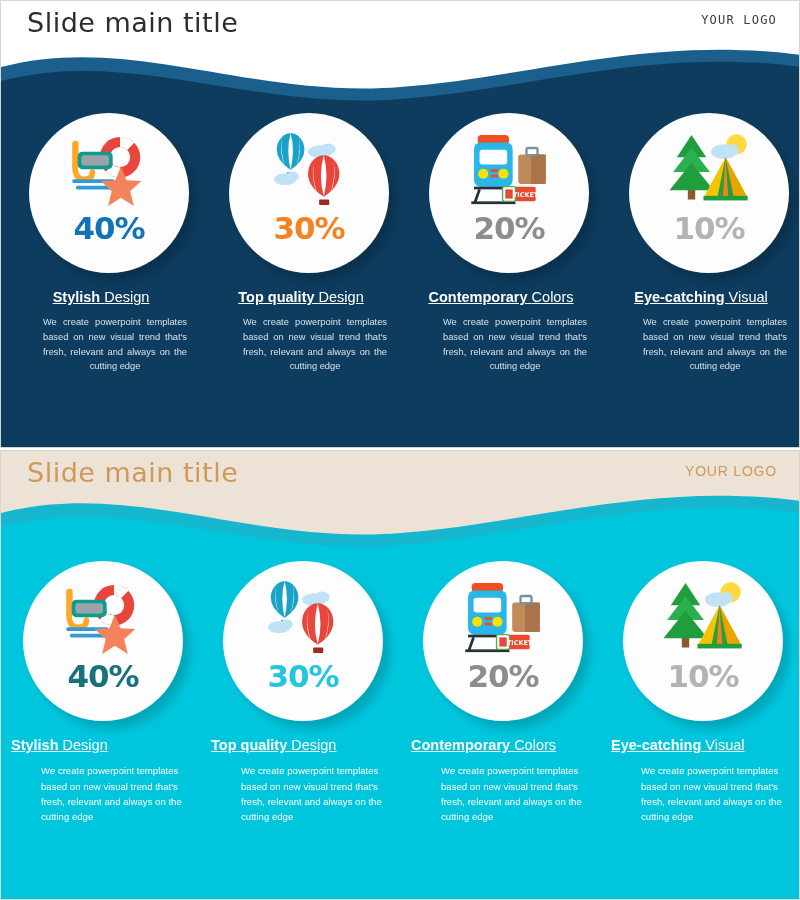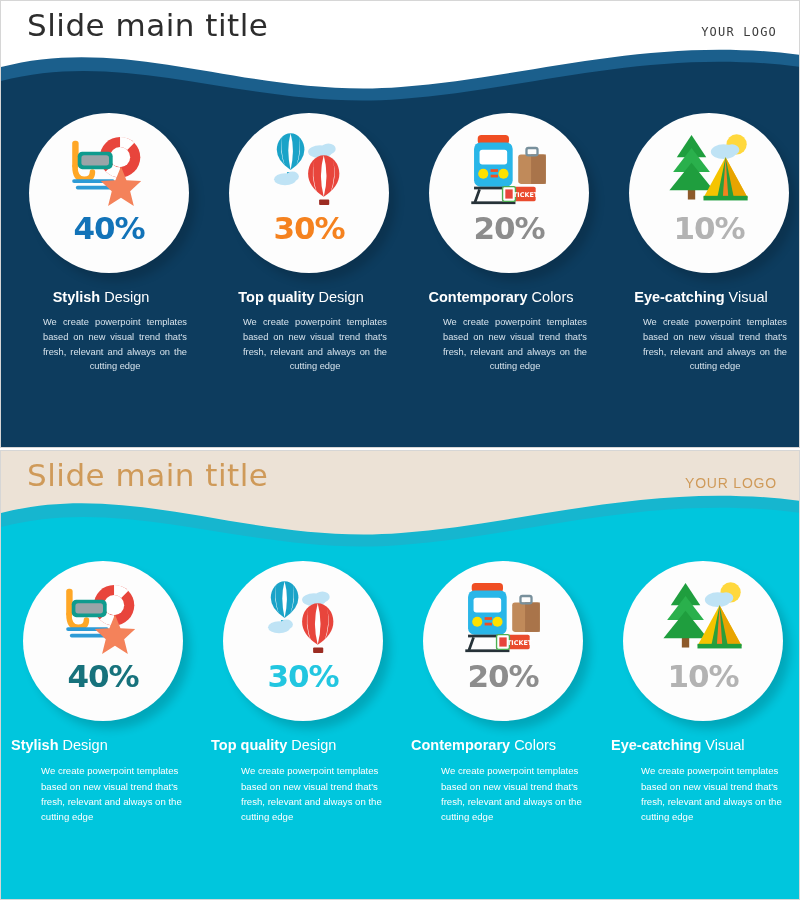--- a/index.html
+++ b/index.html
@@ -14,27 +14,27 @@
 
   
   .slide{position:absolute;left:0;width:800px;overflow:hidden;}
   .slide-a{top:0;height:448px;background:#ffffff;border:1px solid #d6d6d6;box-sizing:border-box;}
   .slide-b{top:450px;height:450px;background:#ece2d6;border:1px solid #d6d6d6;box-sizing:border-box;}
 
   
   .slide-header{position:absolute;top:0;left:0;right:0;height:48px;z-index:6;}
   .slide-title{
     position:absolute;left:26px;top:6px;
-    font-size:31px;font-weight:400;letter-spacing:.5px;
+    font-size:27px;font-weight:400;letter-spacing:.5px;
     font-family:"DejaVu Sans","Liberation Sans",sans-serif;
   }
   .slide-a .slide-title{color:#2d2d2d;}
   .slide-b .slide-title{color:#cf9a59;}
   .logo{
-    position:absolute;right:22px;top:24px;
+    position:absolute;right:22px;top:12px;
     font-size:13px;letter-spacing:1.2px;
   }
   .slide-a .logo{color:#3c3c3c;font-family:"DejaVu Sans Mono","Liberation Mono",monospace;font-size:12px;}
   .slide-b .logo{color:#cf9a59;font-family:"Liberation Sans",sans-serif;font-size:14px;letter-spacing:.8px;}
 
   
   .wave{position:absolute;left:0;width:800px;z-index:1;display:block;}
   .wave-a{top:40px;height:70px;}
   .wave-b{top:36px;height:70px;}
 
@@ -54,21 +54,21 @@
     box-shadow:7px 8px 10px rgba(0,0,0,0.16);
     display:flex;flex-direction:column;align-items:center;justify-content:flex-start;
     overflow:hidden;
   }
   .ico{width:92px;height:80px;margin-top:18px;}
   .pct{
     font-size:31px;font-weight:700;line-height:1;margin-top:2px;
     font-family:"DejaVu Sans","Liberation Sans",sans-serif;letter-spacing:-1px;
   }
 
-  .card-title{margin-top:16px;font-size:14.5px;line-height:1.2;}
+  .card-title{margin-top:16px;font-size:14.5px;line-height:1.2;text-decoration:underline;}
   .cards-a .card-title{color:#ffffff;}
   .cards-b .card-title{color:#ffffff;}
   .card-title .strong{font-weight:700;}
   .card-title .light{font-weight:400;}
 
   .card-body{
     margin-top:9px;font-size:9.3px;line-height:1.58;
     text-align:justify;text-align-last:center;margin-left:28px;
   }
   .cards-a .card-body{color:#d7e3ec;padding:0 2px;}

